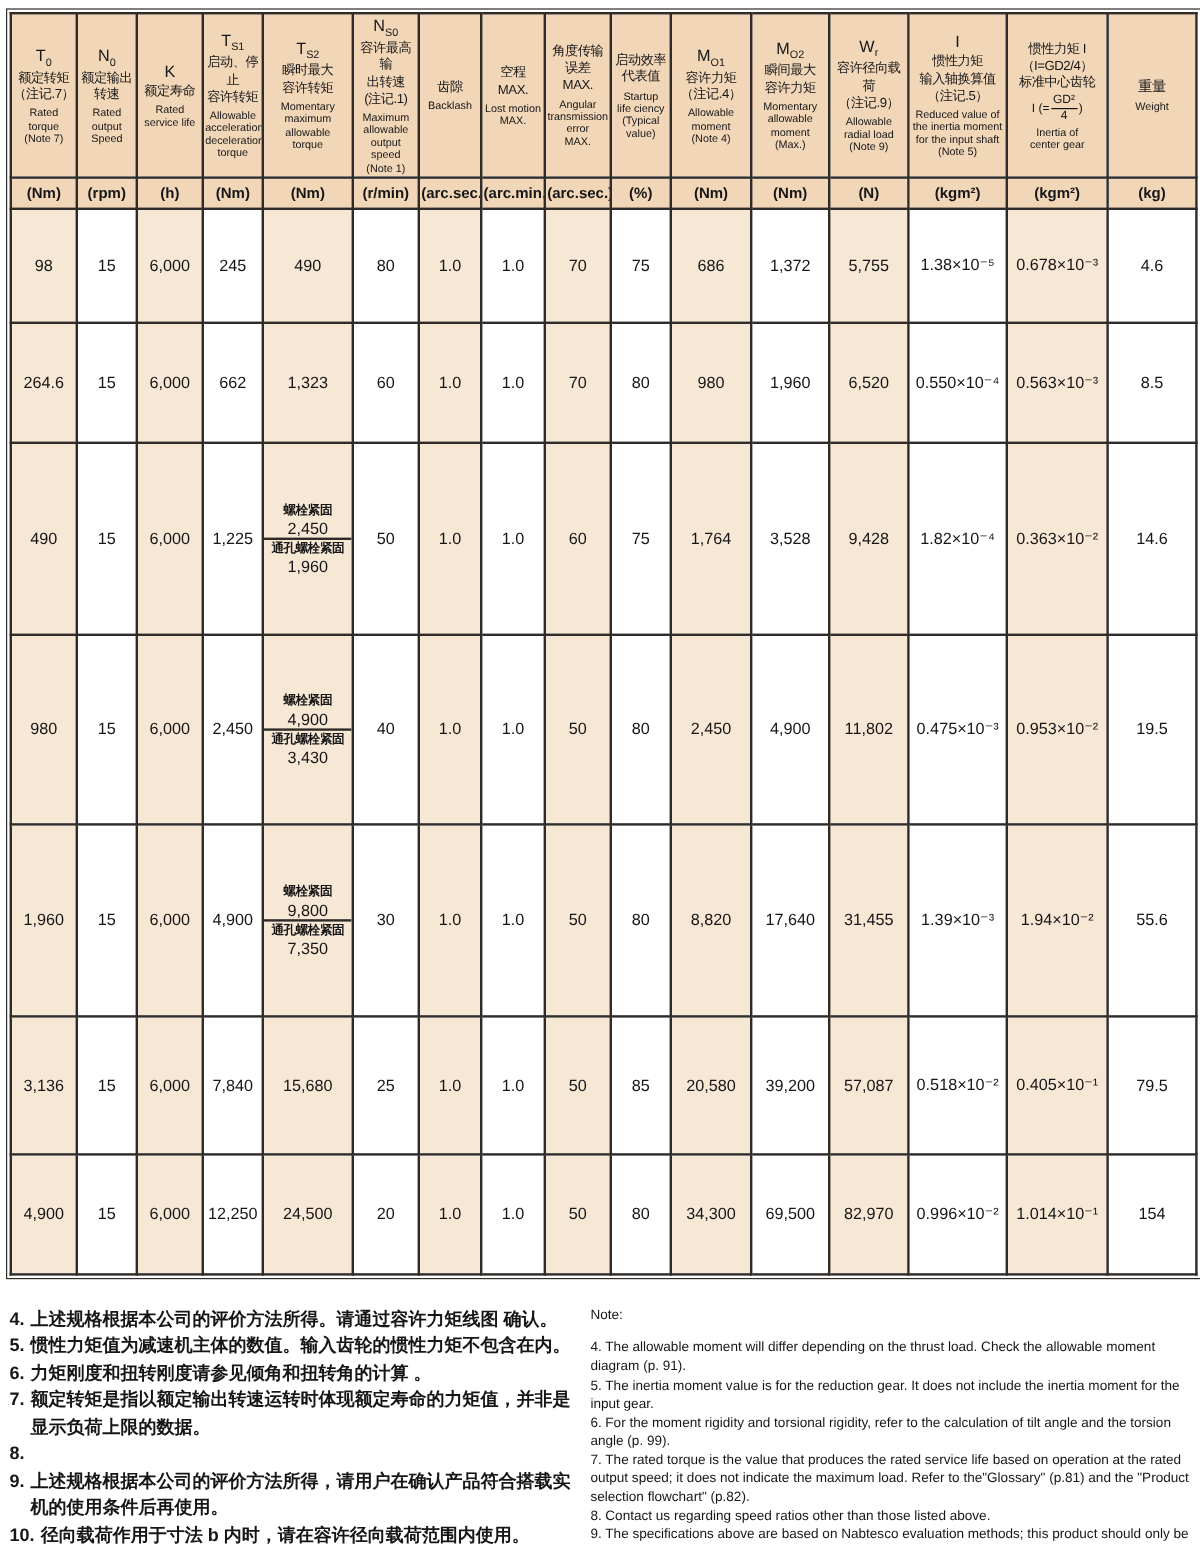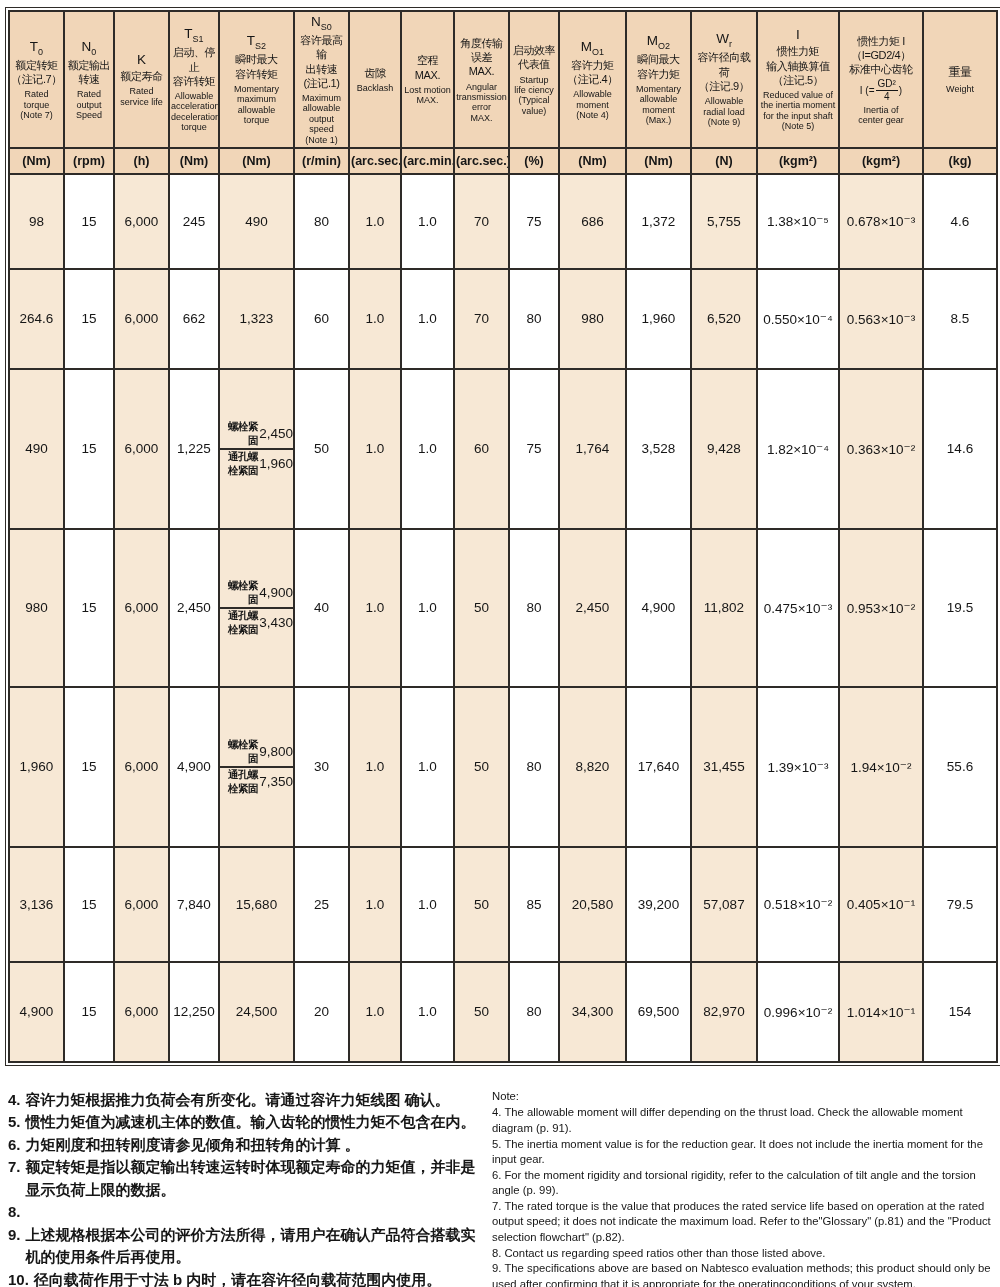--- a/index.html
+++ b/index.html
@@ -34,30 +34,30 @@
   .zh-weight{font-size:12px;}
   .formula{font-size:10px;margin-top:2px;display:flex;align-items:center;justify-content:center;gap:1px;}
   .frac{display:inline-flex;flex-direction:column;line-height:1;font-size:10px;}
   .frac .num{border-bottom:1px solid var(--ink);padding:0 2px 1px;}
   .frac .den{padding-top:1px;}
   td.unit{height:26px;font-size:12.5px;font-weight:bold;padding:1px;}
   tbody td{font-size:13.5px;padding:1px;}
   tr.r1{height:95px;border-radius:23px;}  tr.r2{height:100px;} tr.r3{height:160px;}
   tr.r4{height:158px;} tr.r5{height:160px;} tr.r6{height:115px;} tr.r7{height:100px;}
   td.split{padding:0;}
-  .half{height:50%;display:flex;flex-direction:row;justify-content:center;align-items:center;gap:1px;text-align:right;}
+  .half{height:50%;display:flex;flex-direction:column;justify-content:center;align-items:center;gap:1px;text-align:right;}
   .half.top{border-bottom:2.5px solid var(--border);}
   .slabel{font-size:10.5px;font-weight:bold;letter-spacing:-0.4px;}
   .sval{font-size:13.5px;}
   .notes{display:flex;margin-top:26px;gap:14px;}
   .notes-zh{width:470px;flex:none;font-size:15px;font-weight:bold;line-height:1.5;}
   .note-zh-item{display:flex;}
   .note-zh-item .num{flex:none;margin-right:5px;}
   .notes-en{width:506px;flex:none;font-size:11.3px;line-height:1.38;}
-  .notes-en .heading{margin-bottom:1px;}
+  .notes-en .heading{margin-bottom:12px;}
   .note-en-item .num{margin-right:3px;}
 </style>
 </head>
 <body>
 
 <table class="spec">
   <colgroup>
     <col style="width:55px">
       <col style="width:50px">
       <col style="width:55px">
@@ -379,21 +379,21 @@
       <td>1.014×10⁻¹</td>
       <td>154</td>
     </tr>
   </tbody>
 </table>
 
 <div class="notes">
   <div class="notes-zh">
     <div class="note-zh-item">
         <span class="num">4.</span>
-        <span class="txt">容许力矩根据推力负荷会有所变化。请通过容许力矩线图 确认。</span>
+        <span class="txt">上述规格根据本公司的评价方法所得。请通过容许力矩线图 确认。</span>
       </div>
     <div class="note-zh-item">
         <span class="num">5.</span>
         <span class="txt">惯性力矩值为减速机主体的数值。输入齿轮的惯性力矩不包含在内。</span>
       </div>
     <div class="note-zh-item">
         <span class="num">6.</span>
         <span class="txt">力矩刚度和扭转刚度请参见倾角和扭转角的计算 。</span>
       </div>
     <div class="note-zh-item">

